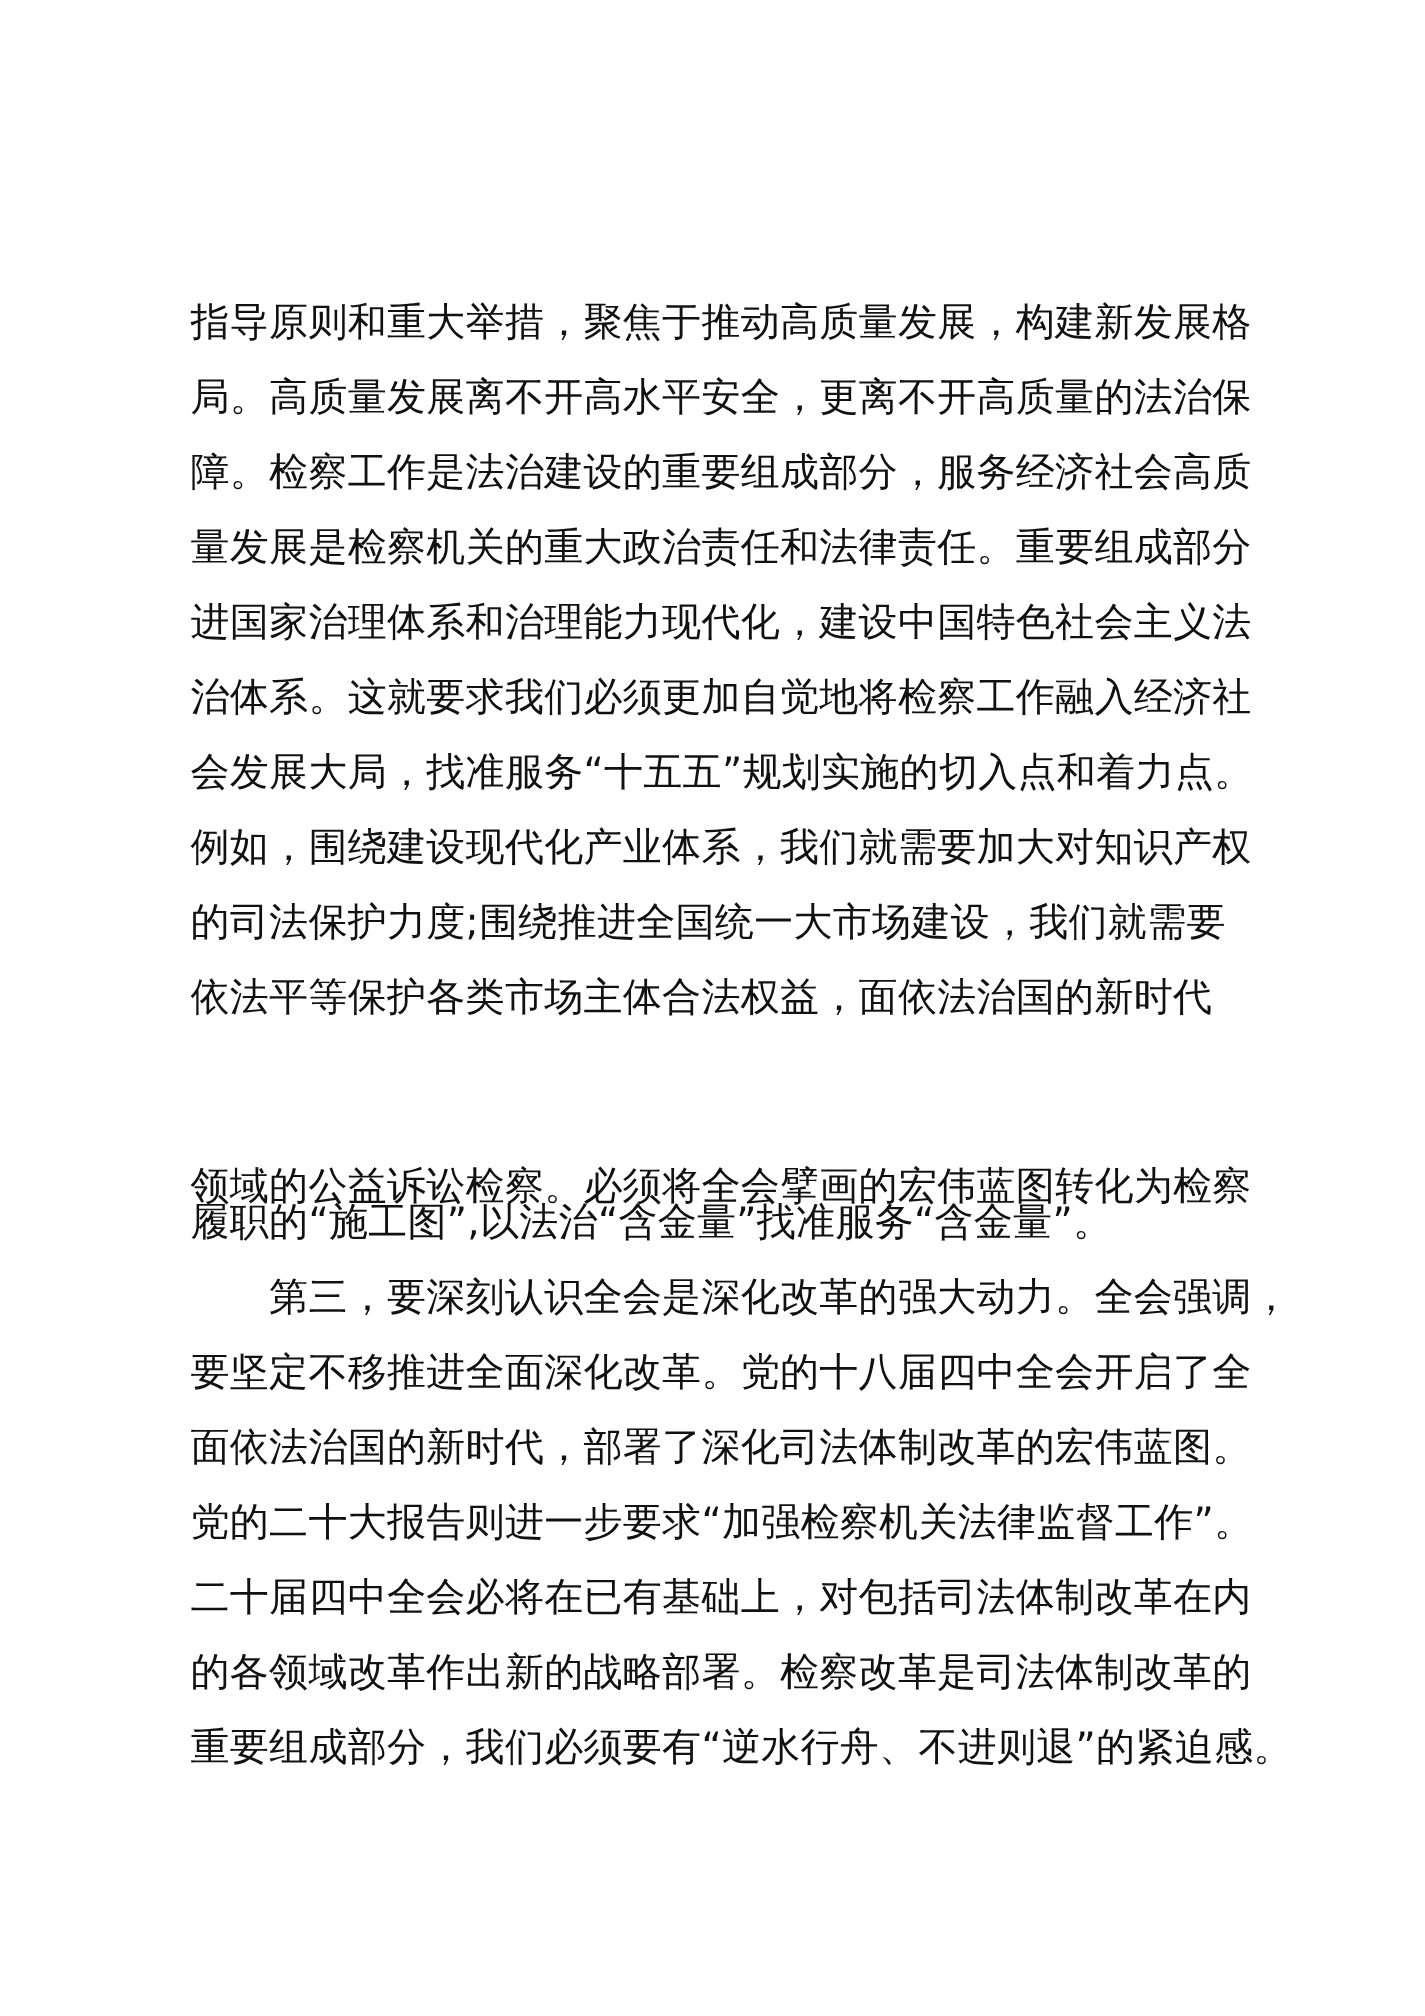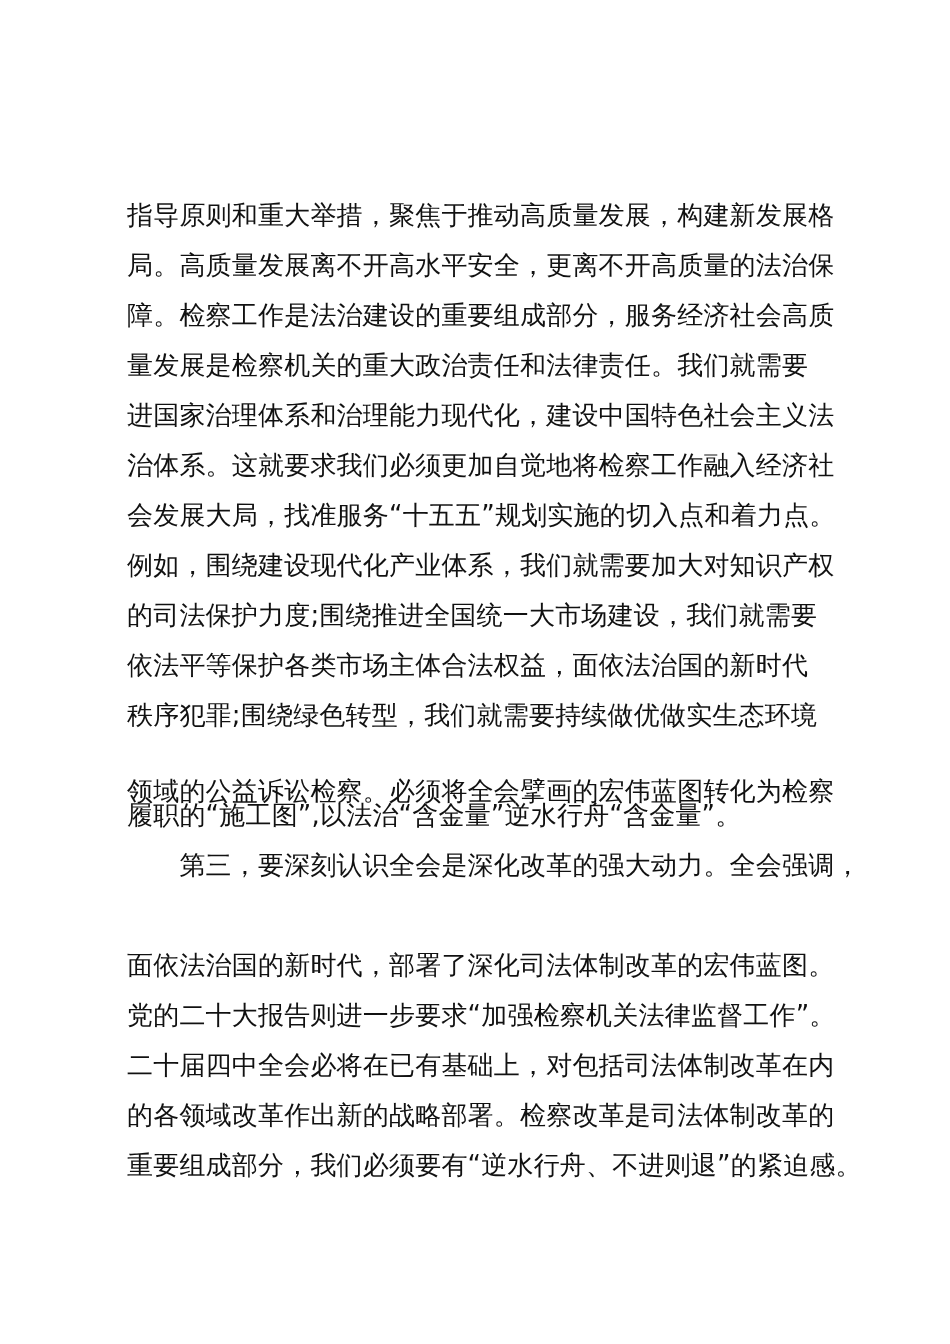--- a/index.html
+++ b/index.html
@@ -32,29 +32,29 @@
       letter-spacing: 0.2px;
     }
   </style>
 </head>
 <body>
 
 <div class="page">
   <div class="line" style="top:200px">指导原则和重大举措，聚焦于推动高质量发展，构建新发展格</div>
   <div class="line" style="top:250px">局。高质量发展离不开高水平安全，更离不开高质量的法治保</div>
   <div class="line" style="top:300px">障。检察工作是法治建设的重要组成部分，服务经济社会高质</div>
-  <div class="line" style="top:350px">量发展是检察机关的重大政治责任和法律责任。我们就需要</div>
+  <div class="line" style="top:350px">量发展是检察机关的重大政治责任和法律责任。重要组成部分</div>
   <div class="line" style="top:400px">进国家治理体系和治理能力现代化，建设中国特色社会主义法</div>
   <div class="line" style="top:450px">治体系。这就要求我们必须更加自觉地将检察工作融入经济社</div>
   <div class="line" style="top:500px">会发展大局，找准服务“十五五”规划实施的切入点和着力点。</div>
   <div class="line" style="top:550px">例如，围绕建设现代化产业体系，我们就需要加大对知识产权</div>
   <div class="line" style="top:600px">的司法保护力度;围绕推进全国统一大市场建设，我们就需要</div>
   <div class="line" style="top:650px">依法平等保护各类市场主体合法权益，面依法治国的新时代</div>
-  <div class="line" style="top:700px">秩序犯罪;围绕绿色转型，我们就需要持续做优做实生态环境</div>
   <div class="line" style="top:776px">领域的公益诉讼检察。必须将全会擘画的宏伟蓝图转化为检察</div>
-  <div class="line" style="top:800px">履职的“施工图”,以法治“含金量”逆水行舟“含金量”。</div>
+  <div class="line" style="top:800px">履职的“施工图”,以法治“含金量”找准服务“含金量”。</div>
   <div class="line" style="top:850px">　　第三，要深刻认识全会是深化改革的强大动力。全会强调，</div>
+  <div class="line" style="top:900px">要坚定不移推进全面深化改革。党的十八届四中全会开启了全</div>
   <div class="line" style="top:950px">面依法治国的新时代，部署了深化司法体制改革的宏伟蓝图。</div>
   <div class="line" style="top:1000px">党的二十大报告则进一步要求“加强检察机关法律监督工作”。</div>
   <div class="line" style="top:1100px">的各领域改革作出新的战略部署。检察改革是司法体制改革的</div>
   <div class="line" style="top:1050px">二十届四中全会必将在已有基础上，对包括司法体制改革在内</div>
   <div class="line" style="top:1150px">重要组成部分，我们必须要有“逆水行舟、不进则退”的紧迫感。</div>
 </div>
 
 </body></html>

